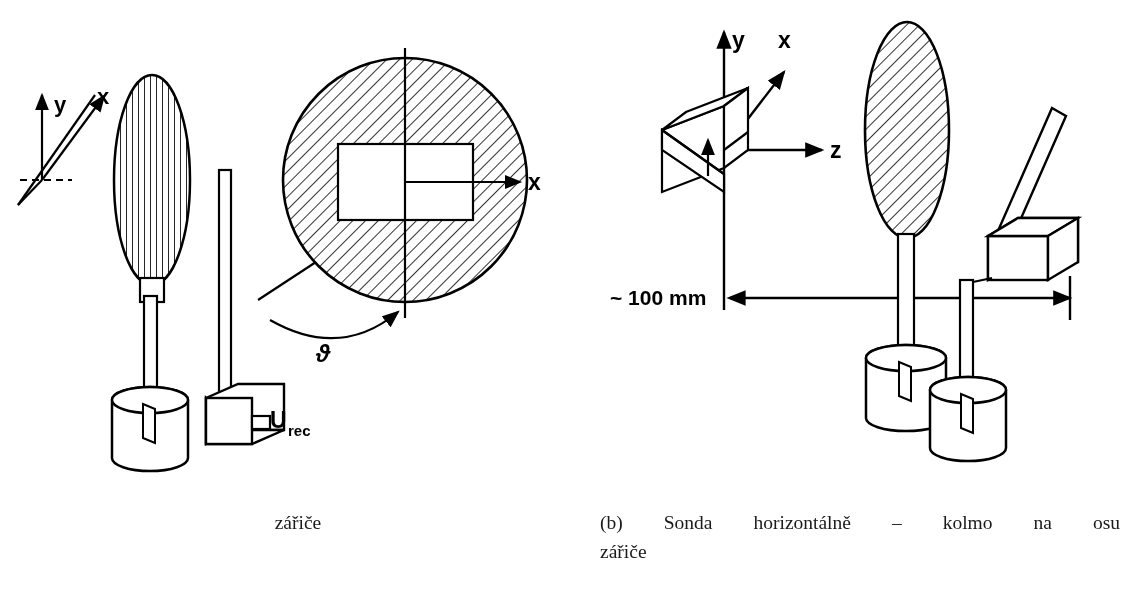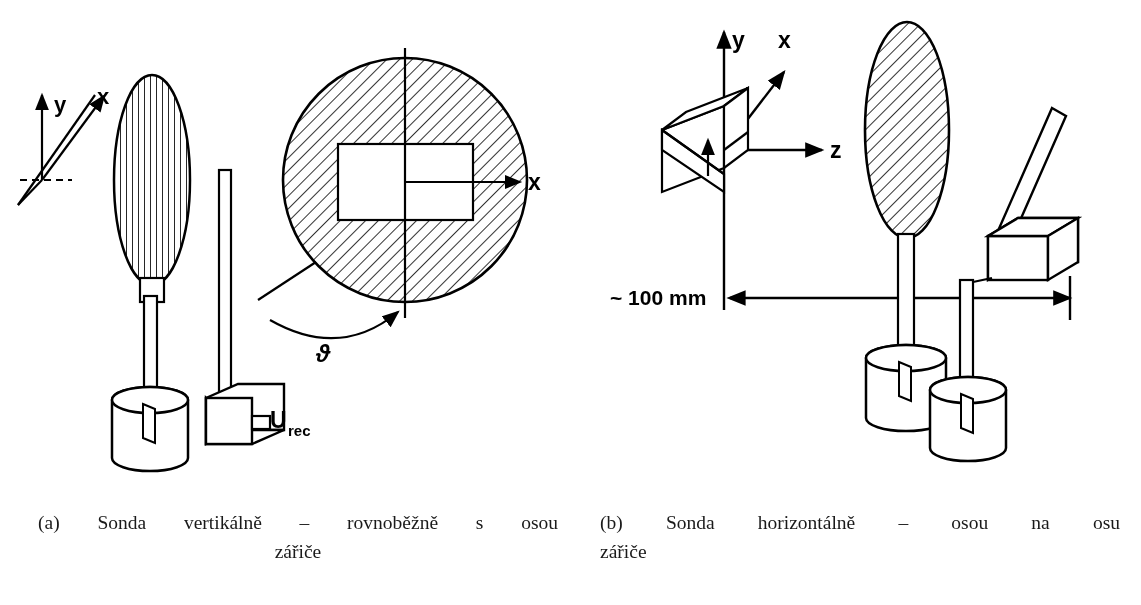--- a/index.html
+++ b/index.html
@@ -207,22 +207,21 @@
           <path d="M330 390 a38 13 0 0 1 76 0 v58 a38 13 0 0 1 -76 0 z" fill="#fff" stroke="#000" stroke-width="2.5"></path>
           <ellipse cx="368" cy="390" rx="38" ry="13" fill="#fff" stroke="#000" stroke-width="2.5"></ellipse>
           <path d="M361 394 l12 5 l0 34 l-12 -5 z" fill="#fff" stroke="#000" stroke-width="2"></path>
         </g>
       </svg>
     </div>
   </div>
 
   <div class="captions">
     <div class="caption caption-a">
-      <span class="line1">(a) Sonda vertikálně – rovnoběžně s osou</span>
       <span class="line2">zářiče</span>
     </div>
     <div class="caption caption-b">
-      <span class="line1">(b) Sonda horizontálně – osou na osu</span>
+      <span class="line1">(b) Sonda horizontálně – kolmo na osu</span>
       <span class="line2">zářiče</span>
     </div>
   </div>
 
 </div>
 
 </body></html>

